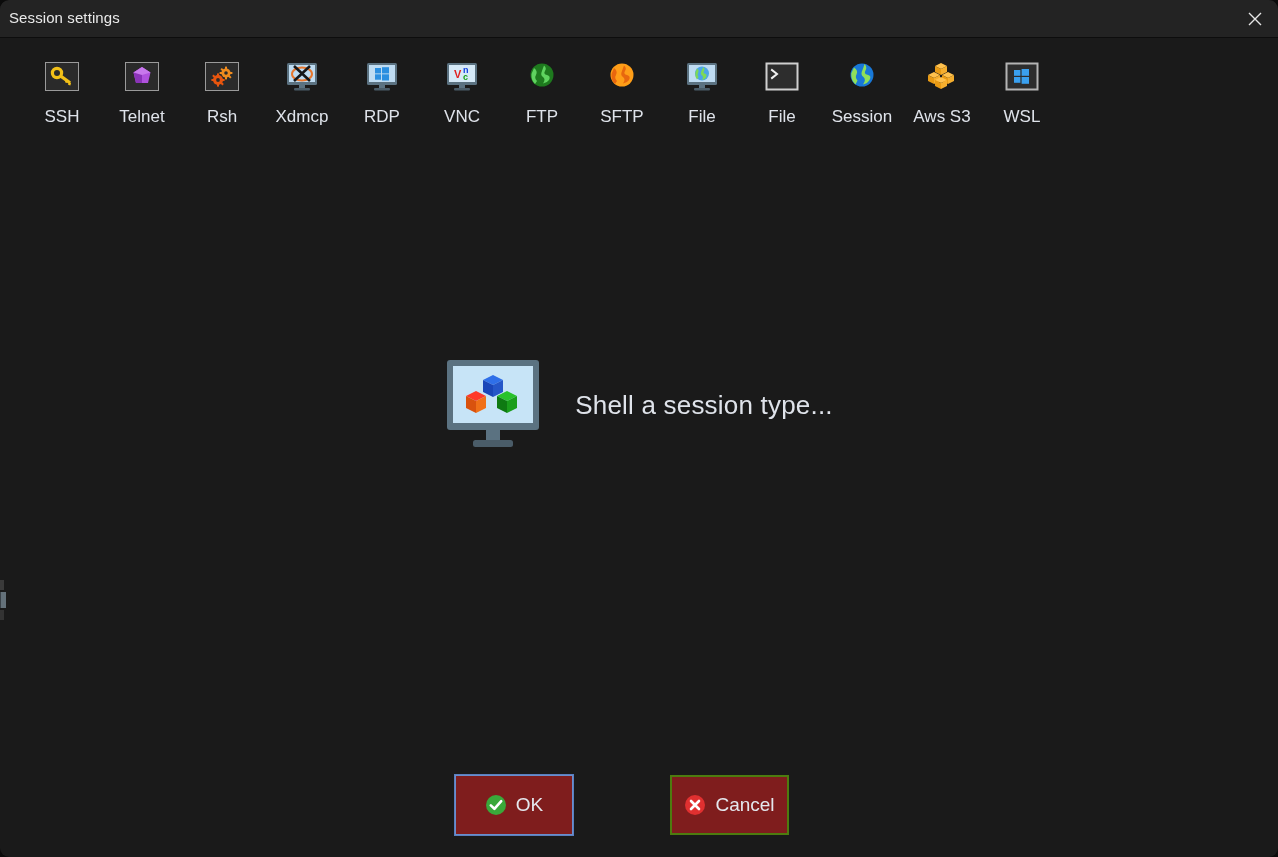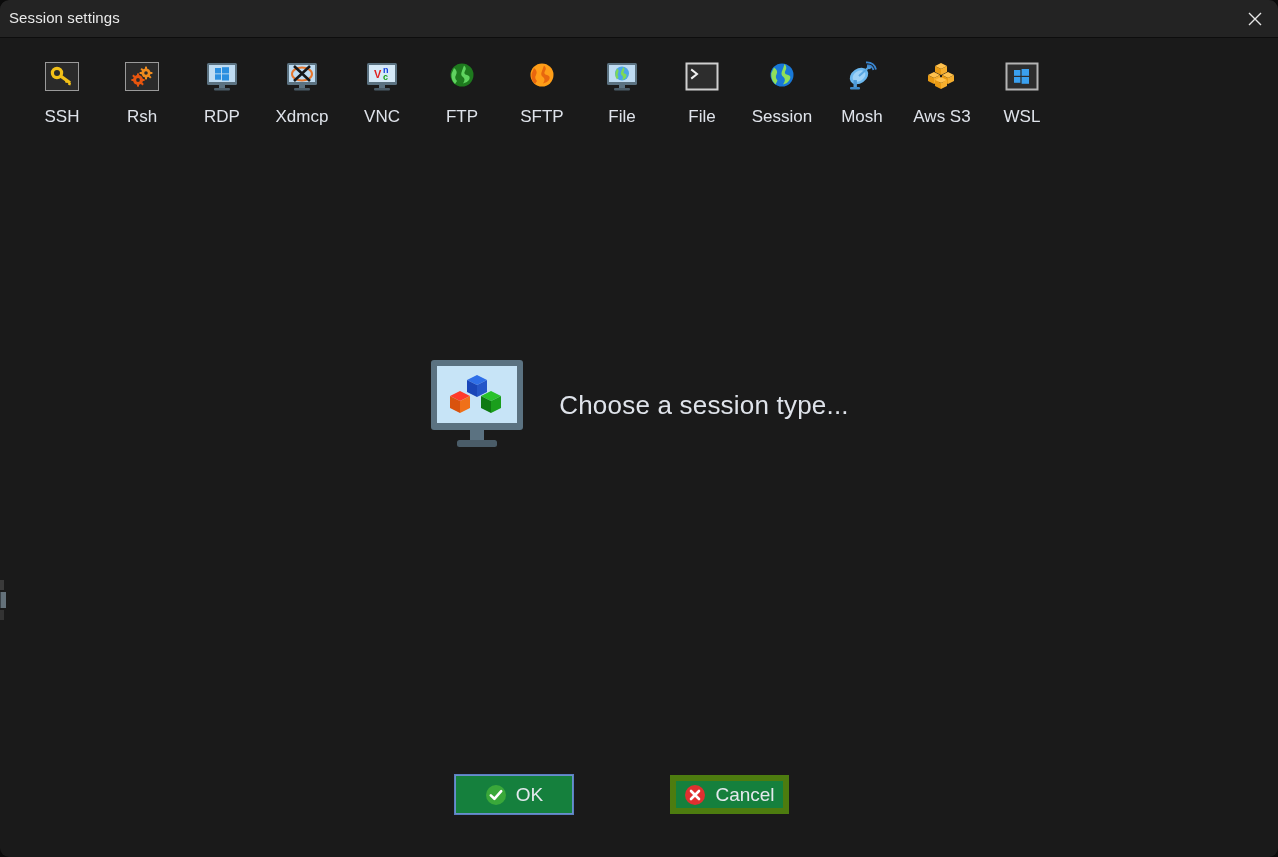--- a/index.html
+++ b/index.html
@@ -149,40 +149,40 @@
   
   #buttons {
     position: absolute;
     left: 0;
     top: 775px;
     width: 1278px;
     height: 46px;
   }
   .dlg-btn {
     position: absolute;
-    height: 39px;
-    background: #15803d;
+    height: 60px;
+    background: #7f1d1d;
     display: flex;
     align-items: center;
     justify-content: center;
     box-sizing: border-box;
     cursor: default;
     font-size: 19px;
     color: #e4e8ee;
   }
   #ok-button {
     left: 455px;
     width: 118px;
     border: 1px solid #6a8ecb;
     outline: 1px solid #5a7fc0;
   }
   #cancel-button {
     left: 670px;
     width: 119px;
-    border: 6px solid #4d7c0f;
+    border: 2px solid #4d7c0f;
   }
   .btn-icon {
     width: 22px;
     height: 22px;
     margin-right: 9px;
     flex: none;
   }
   .btn-label { line-height: 22px; }
 </style>
 </head>
@@ -211,20 +211,31 @@
           <rect x="0.5" y="0.5" width="33" height="28" fill="#2a2a2a" stroke="#9a9a9a"></rect>
           <circle cx="12" cy="11" r="4.6" fill="none" stroke="#f2c018" stroke-width="3.2"></circle>
           <path d="M15 13.6 L25 20.8" stroke="#f2c018" stroke-width="3.2" stroke-linecap="butt"></path>
           <path d="M22 18 L21 20.6" stroke="#f2c018" stroke-width="2.4"></path>
           <path d="M25 20.5 L24.2 23.2" stroke="#f2c018" stroke-width="2.4"></path>
         </svg>
       </div>
       <div class="tool-label">SSH</div>
     </div>
 
+    <div class="tool-item">
+      <div class="tool-icon">
+        <svg width="34" height="29" viewBox="0 0 34 29">
+          <rect x="0.5" y="0.5" width="33" height="28" fill="#2a2a2a" stroke="#9a9a9a"></rect>
+          <path d="M17 5 L25.5 10.5 L23 21 L11 21 L8.5 10.5 Z" fill="#b052dd"></path>
+          <path d="M17 5 L17 21 L11 21 L8.5 10.5 Z" fill="#8a33b8"></path>
+          <path d="M17 5 L25.5 10.5 L17 13 L8.5 10.5 Z" fill="#c878ec"></path>
+        </svg>
+      </div>
+      <div class="tool-label">Telnet</div>
+    </div>
 
     <div class="tool-item">
       <div class="tool-icon">
         <svg width="34" height="29" viewBox="0 0 34 29">
           <rect x="0.5" y="0.5" width="33" height="28" fill="#2a2a2a" stroke="#9a9a9a"></rect>
           <g fill="#f08c1e">
             <circle cx="21" cy="11" r="4.6"></circle>
             <rect x="20" y="4.6" width="2" height="3"></rect>
             <rect x="20" y="14.4" width="2" height="3"></rect>
             <rect x="14.6" y="10" width="3" height="2"></rect>
@@ -246,45 +257,45 @@
         </svg>
       </div>
       <div class="tool-label">Rsh</div>
     </div>
 
     <div class="tool-item">
       <div class="tool-icon">
         <svg width="36" height="32" viewBox="0 0 36 32">
           <rect x="3" y="3" width="30" height="22" rx="1.5" fill="#5b7281"></rect>
           <rect x="5" y="5" width="26" height="17" fill="#bfdcf2"></rect>
+          <ellipse cx="18" cy="14" rx="10" ry="6.5" fill="none" stroke="#e8762c" stroke-width="2"></ellipse>
+          <path d="M10 6 L26 21 M26 6 L10 21" stroke="#15171a" stroke-width="2.6" fill="none"></path>
+          <rect x="15" y="25" width="6" height="3.6" fill="#5b7281"></rect>
+          <rect x="10" y="28" width="16" height="2.6" rx="1" fill="#4a5c68"></rect>
+        </svg>
+      </div>
+      <div class="tool-label">Xdmcp</div>
+    </div>
+
+    <div class="tool-item">
+      <div class="tool-icon">
+        <svg width="36" height="32" viewBox="0 0 36 32">
+          <rect x="3" y="3" width="30" height="22" rx="1.5" fill="#5b7281"></rect>
+          <rect x="5" y="5" width="26" height="17" fill="#bfdcf2"></rect>
           <g fill="#2b8fe0">
             <rect x="11" y="8" width="6" height="5.4"></rect>
             <rect x="18" y="7.2" width="7" height="6.2"></rect>
             <rect x="11" y="14.3" width="6" height="5.4"></rect>
             <rect x="18" y="14.3" width="7" height="6.2"></rect>
           </g>
           <rect x="15" y="25" width="6" height="3.6" fill="#5b7281"></rect>
           <rect x="10" y="28" width="16" height="2.6" rx="1" fill="#4a5c68"></rect>
         </svg>
       </div>
       <div class="tool-label">RDP</div>
-    </div>
-
-    <div class="tool-item">
-      <div class="tool-icon">
-        <svg width="36" height="32" viewBox="0 0 36 32">
-          <rect x="3" y="3" width="30" height="22" rx="1.5" fill="#5b7281"></rect>
-          <rect x="5" y="5" width="26" height="17" fill="#bfdcf2"></rect>
-          <ellipse cx="18" cy="14" rx="10" ry="6.5" fill="none" stroke="#e8762c" stroke-width="2"></ellipse>
-          <path d="M10 6 L26 21 M26 6 L10 21" stroke="#15171a" stroke-width="2.6" fill="none"></path>
-          <rect x="15" y="25" width="6" height="3.6" fill="#5b7281"></rect>
-          <rect x="10" y="28" width="16" height="2.6" rx="1" fill="#4a5c68"></rect>
-        </svg>
-      </div>
-      <div class="tool-label">Xdmcp</div>
     </div>
 
     <div class="tool-item">
       <div class="tool-icon">
         <svg width="36" height="32" viewBox="0 0 36 32">
           <rect x="3" y="3" width="30" height="22" rx="1.5" fill="#5b7281"></rect>
           <rect x="5" y="5" width="26" height="17" fill="#d6eaf8"></rect>
           <text x="10" y="18" font-family="Liberation Sans, sans-serif" font-size="11" font-weight="bold" fill="#e02020">V</text>
           <text x="19" y="13" font-family="Liberation Sans, sans-serif" font-size="9" font-weight="bold" fill="#1040e0">n</text>
           <text x="19" y="20" font-family="Liberation Sans, sans-serif" font-size="9" font-weight="bold" fill="#18a018">c</text>
@@ -347,35 +358,20 @@
       <div class="tool-icon">
         <svg width="32" height="32" viewBox="0 0 32 32">
           <circle cx="16" cy="15" r="11.5" fill="#1878d8"></circle>
           <path d="M8 7.5 Q12.5 10.5 10.5 14.5 Q8.8 17.5 11.5 20.5 L9.5 24.5 Q5 20.5 5.2 13.5 Z" fill="#8fe05a"></path>
           <path d="M18.5 4 Q21.5 7 19.5 10.5 Q17.5 14 21.5 14.8 Q26 15.8 23.5 20 Q21.5 23.5 17 24.5 Q20.5 19.5 17.5 17 Q14 14.5 16.5 10 Q17.8 6.5 18.5 4 Z" fill="#8fe05a"></path>
         </svg>
       </div>
       <div class="tool-label">Session</div>
     </div>
 
-    <div class="tool-item">
-      <div class="tool-icon">
-        <svg width="34" height="32" viewBox="0 0 34 32">
-          <ellipse cx="14" cy="16" rx="10" ry="7.4" transform="rotate(-35 14 16)" fill="#6cb8ef"></ellipse>
-          <ellipse cx="14" cy="16" rx="7" ry="5" transform="rotate(-35 14 16)" fill="#9ed2f7"></ellipse>
-          <path d="M14 16 L24 7" stroke="#5aa6e0" stroke-width="2"></path>
-          <circle cx="24" cy="7" r="2.2" fill="#4e9ad8"></circle>
-          <rect x="8.5" y="20" width="3.4" height="8" fill="#4e9ad8"></rect>
-          <rect x="5" y="27" width="10" height="2.6" rx="1" fill="#3f8ac8"></rect>
-          <path d="M22 5.5 Q27 5 28.5 10" stroke="#3b86d0" stroke-width="1.8" fill="none"></path>
-          <path d="M21 2.5 Q29 2 31 9.5" stroke="#3b86d0" stroke-width="1.8" fill="none"></path>
-        </svg>
-      </div>
-      <div class="tool-label">Mosh</div>
-    </div>
 
     <div class="tool-item">
       <div class="tool-icon">
         <svg width="36" height="32" viewBox="0 0 36 32">
           <g>
             <path d="M11 6 L17 3 L23 6 L17 9 Z" fill="#ffc14d"></path>
             <path d="M11 6 L17 9 L17 15 L11 12 Z" fill="#e89a14"></path>
             <path d="M23 6 L17 9 L17 15 L23 12 Z" fill="#f5ae2e"></path>
           </g>
           <g transform="translate(-7,9)">
@@ -432,21 +428,21 @@
         </g>
         <g>
           <path d="M52 38 L62 33 L72 38 L62 43 Z" fill="#28c22a"></path>
           <path d="M52 38 L62 43 L62 55 L52 50 Z" fill="#0e7a12"></path>
           <path d="M72 38 L62 43 L62 55 L72 50 Z" fill="#1a9e1c"></path>
         </g>
         <rect x="41" y="72" width="14" height="10" fill="#5b7281"></rect>
         <rect x="28" y="82" width="40" height="7" rx="2.5" fill="#4a5c68"></rect>
       </svg>
     </div>
-    <div id="center-text">Choose a session type...</div>
+    <div id="center-text">Shell a session type...</div>
   </div>
 
   <div id="buttons">
 
     <div class="dlg-btn" id="ok-button">
       <span class="btn-icon">
         <svg width="22" height="22" viewBox="0 0 22 22">
           <circle cx="11" cy="11" r="10" fill="#3aa83a"></circle>
           <path d="M5.8 11.4 L9.4 14.8 L16.2 7.2" stroke="#ffffff" stroke-width="2.6" fill="none" stroke-linecap="round" stroke-linejoin="round"></path>
         </svg>

